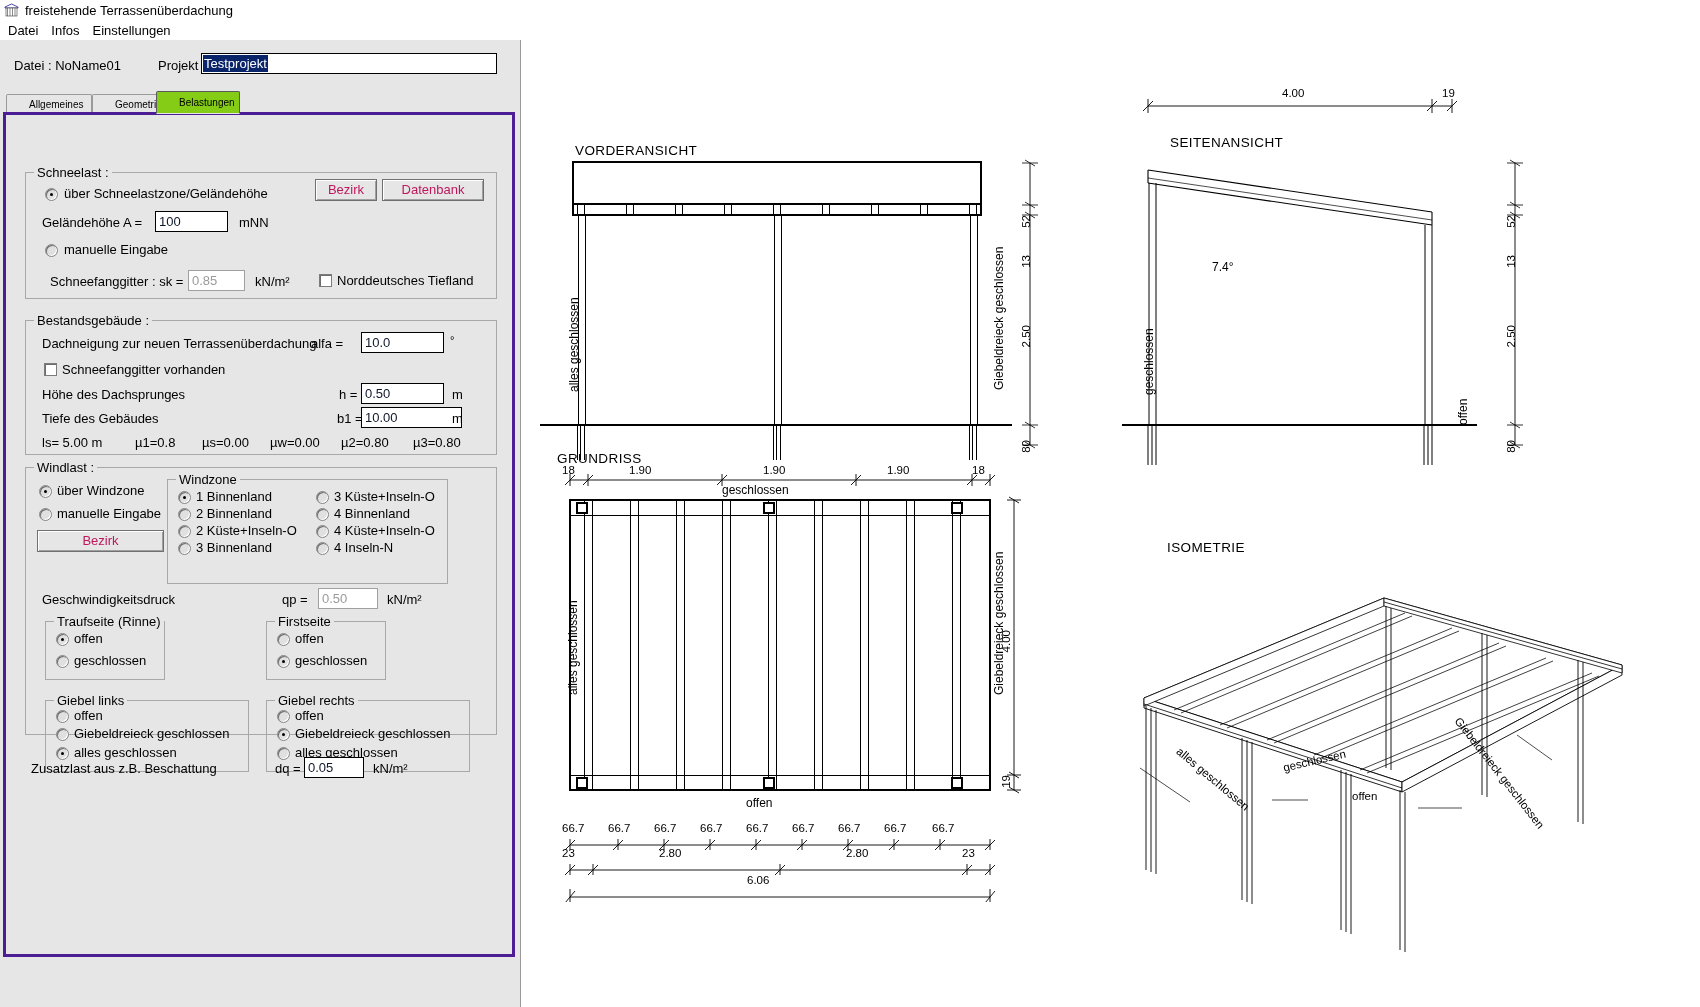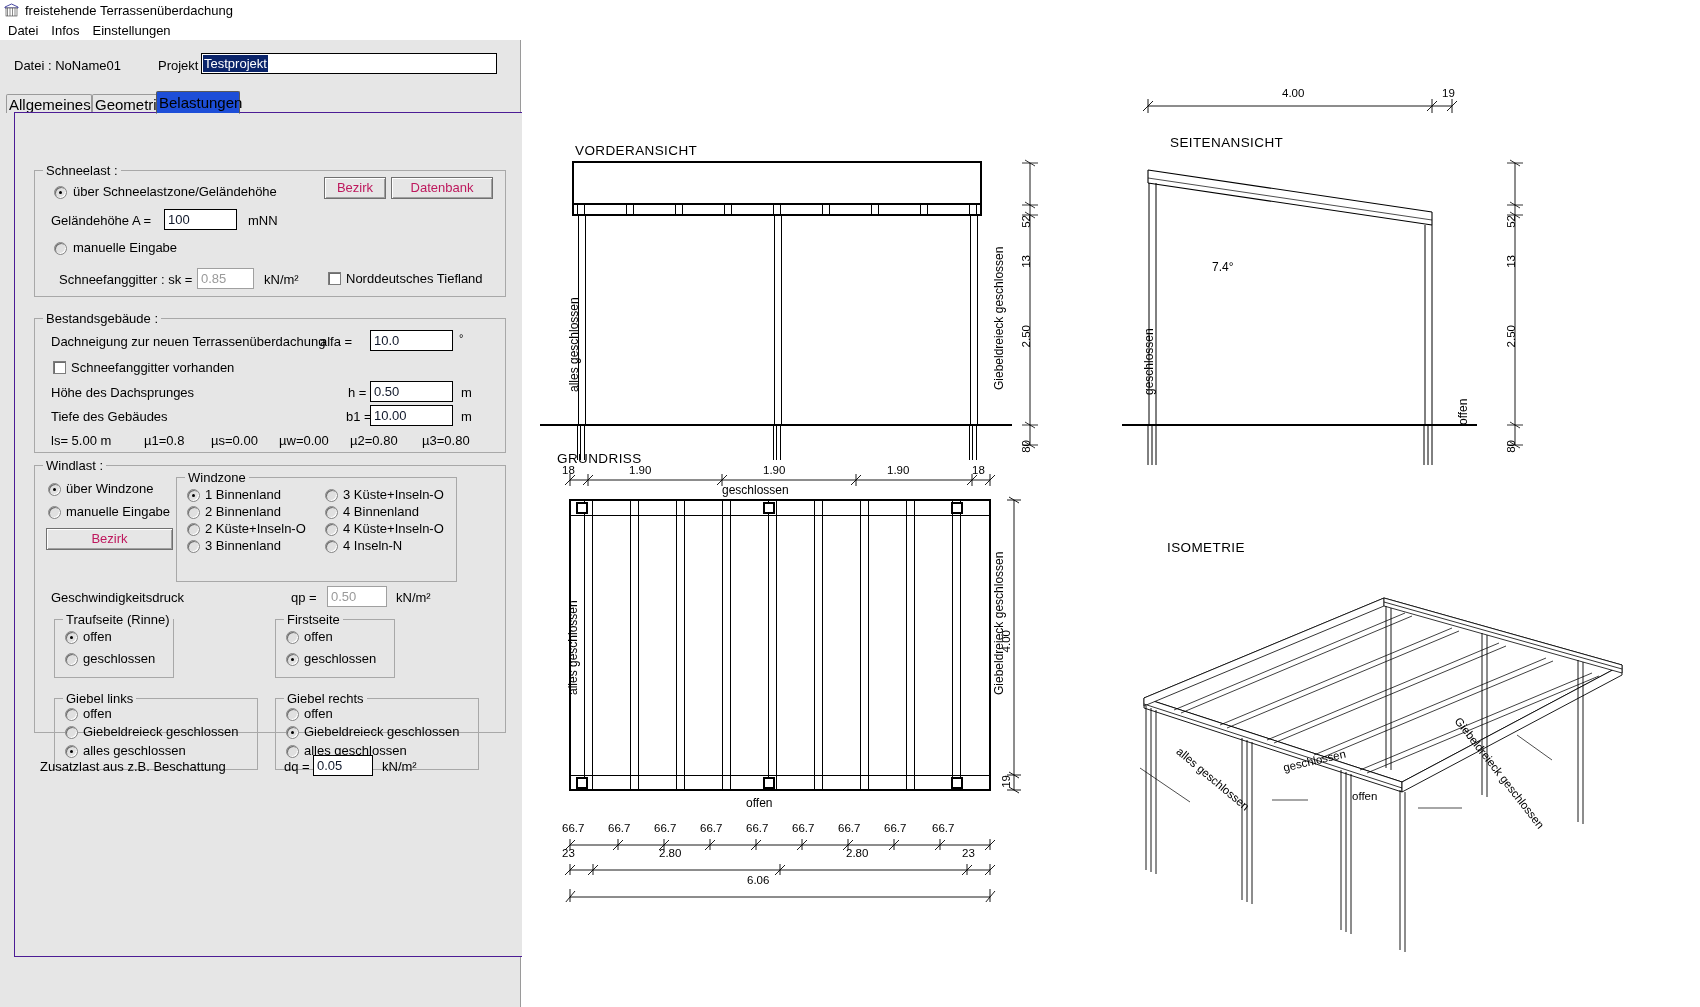--- a/index.html
+++ b/index.html
@@ -49,31 +49,31 @@
     position:absolute; left:197px; top:3px; height:17px;
     background:#0a246a; color:#fff; font-size:13px; line-height:17px; padding:0 1px;
     white-space:pre;
   }
 
   
   #tabs { position:absolute; left:3px; top:51px; width:512px; height:22px; }
   .tab {
     position:absolute; top:3px; height:19px; line-height:19px;
     background:#e6e6e6; border:1px solid #9a9a9a; border-bottom:none;
-    font-size:15px; padding:0 2px; cursor:default;
+    font-size:10px; padding:0 22px; cursor:default;
     border-radius:2px 2px 0 0;
   }
   .tab.active {
-    top:0px; height:23px; line-height:22px; background:#1d4ed8;
+    top:0px; height:23px; line-height:22px; background:#84cc16;
     border:1px solid #5a5a5a; border-bottom:1px solid #e6e6e6; z-index:5;
   }
 
   #tabbody {
     position:absolute; left:3px; top:72px; width:512px; height:845px;
-    background:#e6e6e6; border:1px solid #4c1d95;margin-left:11px;
+    background:#e6e6e6; border:3px solid #4c1d95;
   }
 
   
   .gb { position:absolute; border:1px solid #a8a8a8; }
   .gb > .cap {
     position:absolute; top:-8px; left:8px; background:#e6e6e6;
     padding:0 3px; font-size:13px; white-space:nowrap;
   }
   .txt { position:absolute; font-size:13px; white-space:nowrap; }
 
@@ -198,21 +198,21 @@
       <span class="cbx" style="left:18px; top:42px;"></span>
       <span class="txt" style="left:36px; top:41px;">Schneefanggitter vorhanden</span>
 
       <span class="txt" style="left:16px; top:66px;">Höhe des Dachsprunges</span>
       <span class="txt" style="left:313px; top:66px;">h =</span>
       <input class="tin" style="left: 335px; top: 62px; width: 83px;" value="0.50">
       <span class="txt" style="left:426px; top:66px;">m</span>
 
       <span class="txt" style="left:16px; top:90px;">Tiefe des Gebäudes</span>
       <span class="txt" style="left:311px; top:90px;">b1 =</span>
-      <input class="tin" style="left: 335px; top: 86px; width: 83px;" value="10.00">
+      <input class="tin" style="left: 335px; top: 86px; width: 101px;" value="10.00">
       <span class="txt" style="left:426px; top:90px;">m</span>
 
       <span class="txt" style="left:16px;  top:114px;">ls= 5.00   m</span>
       <span class="txt" style="left:109px; top:114px;">µ1=0.8</span>
       <span class="txt" style="left:176px; top:114px;">µs=0.00</span>
       <span class="txt" style="left:244px; top:114px;">µw=0.00</span>
       <span class="txt" style="left:315px; top:114px;">µ2=0.80</span>
       <span class="txt" style="left:387px; top:114px;">µ3=0.80</span>
     </div>
 

